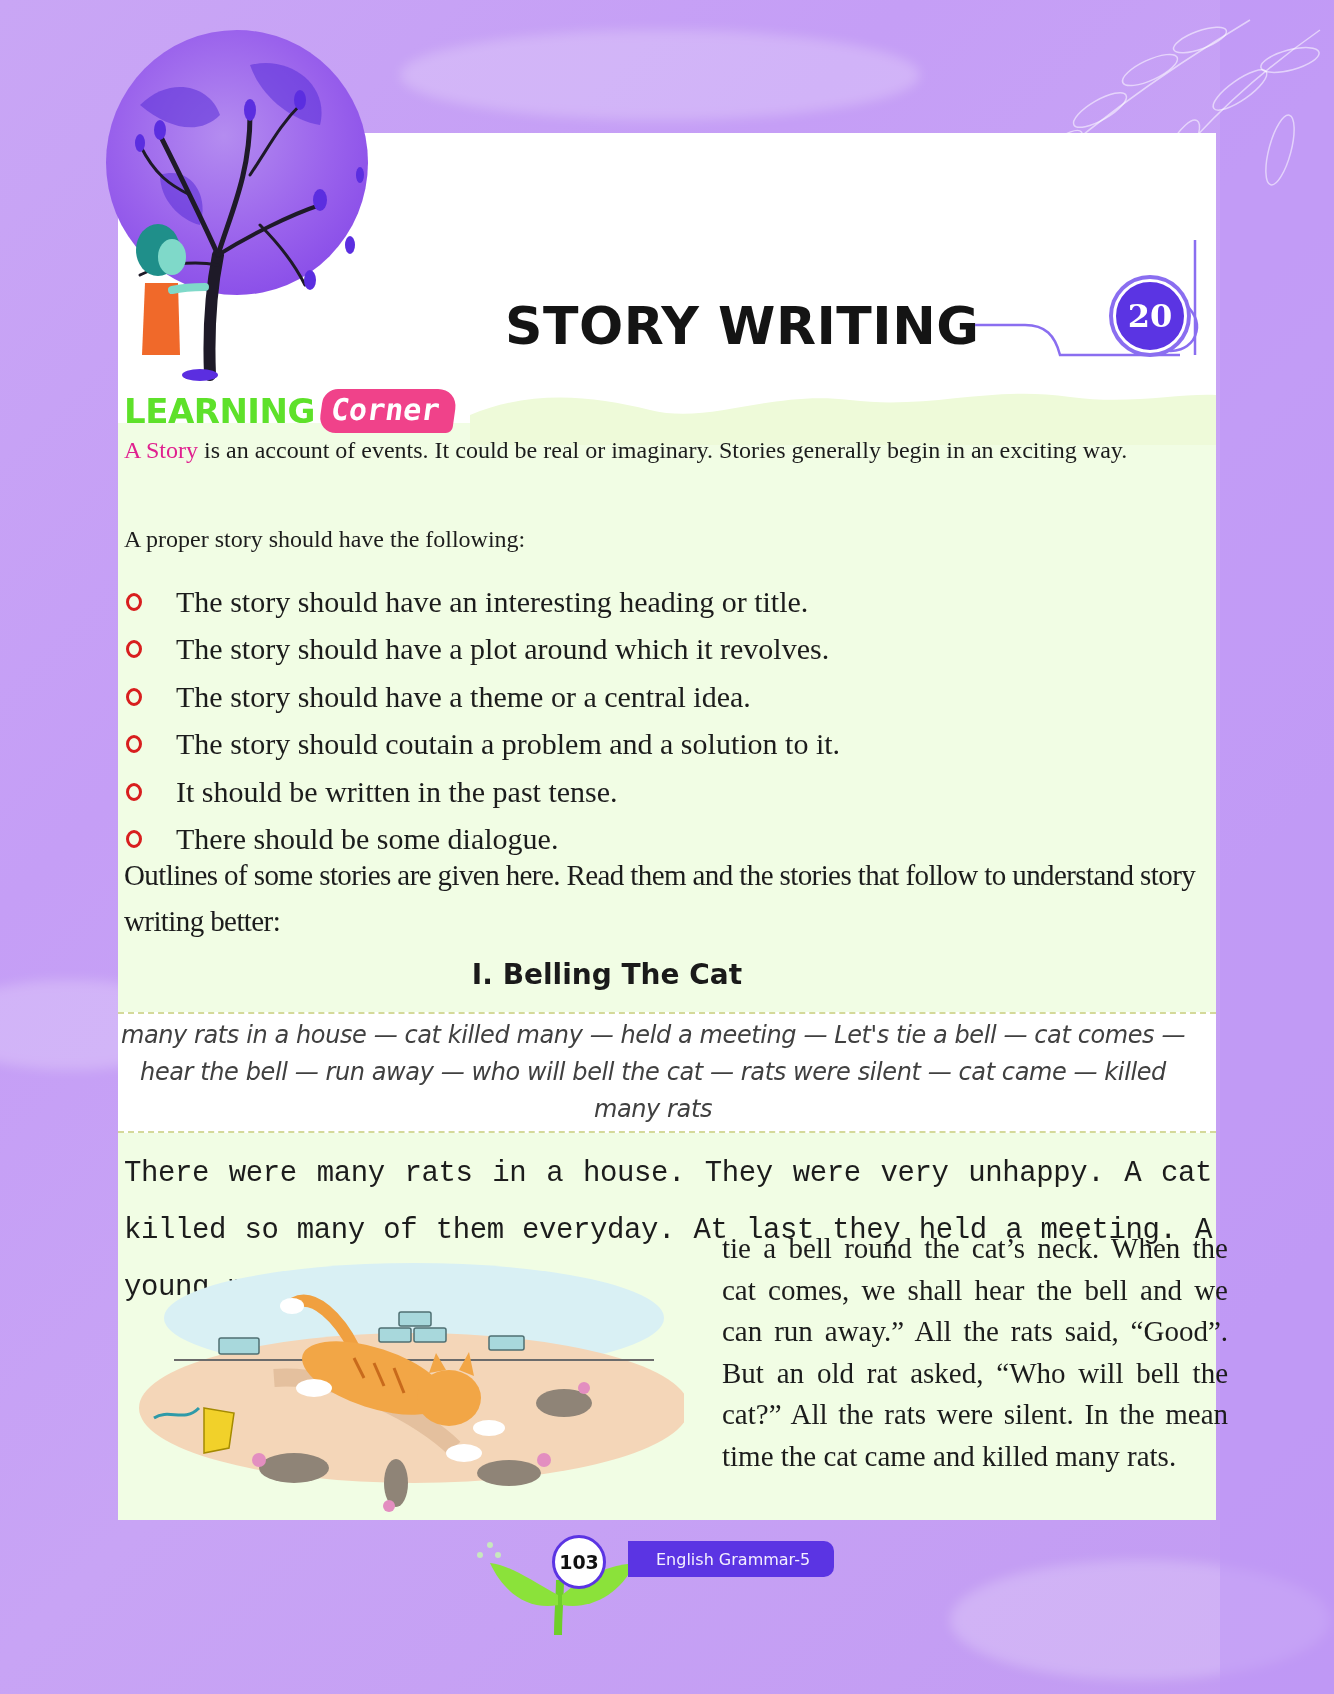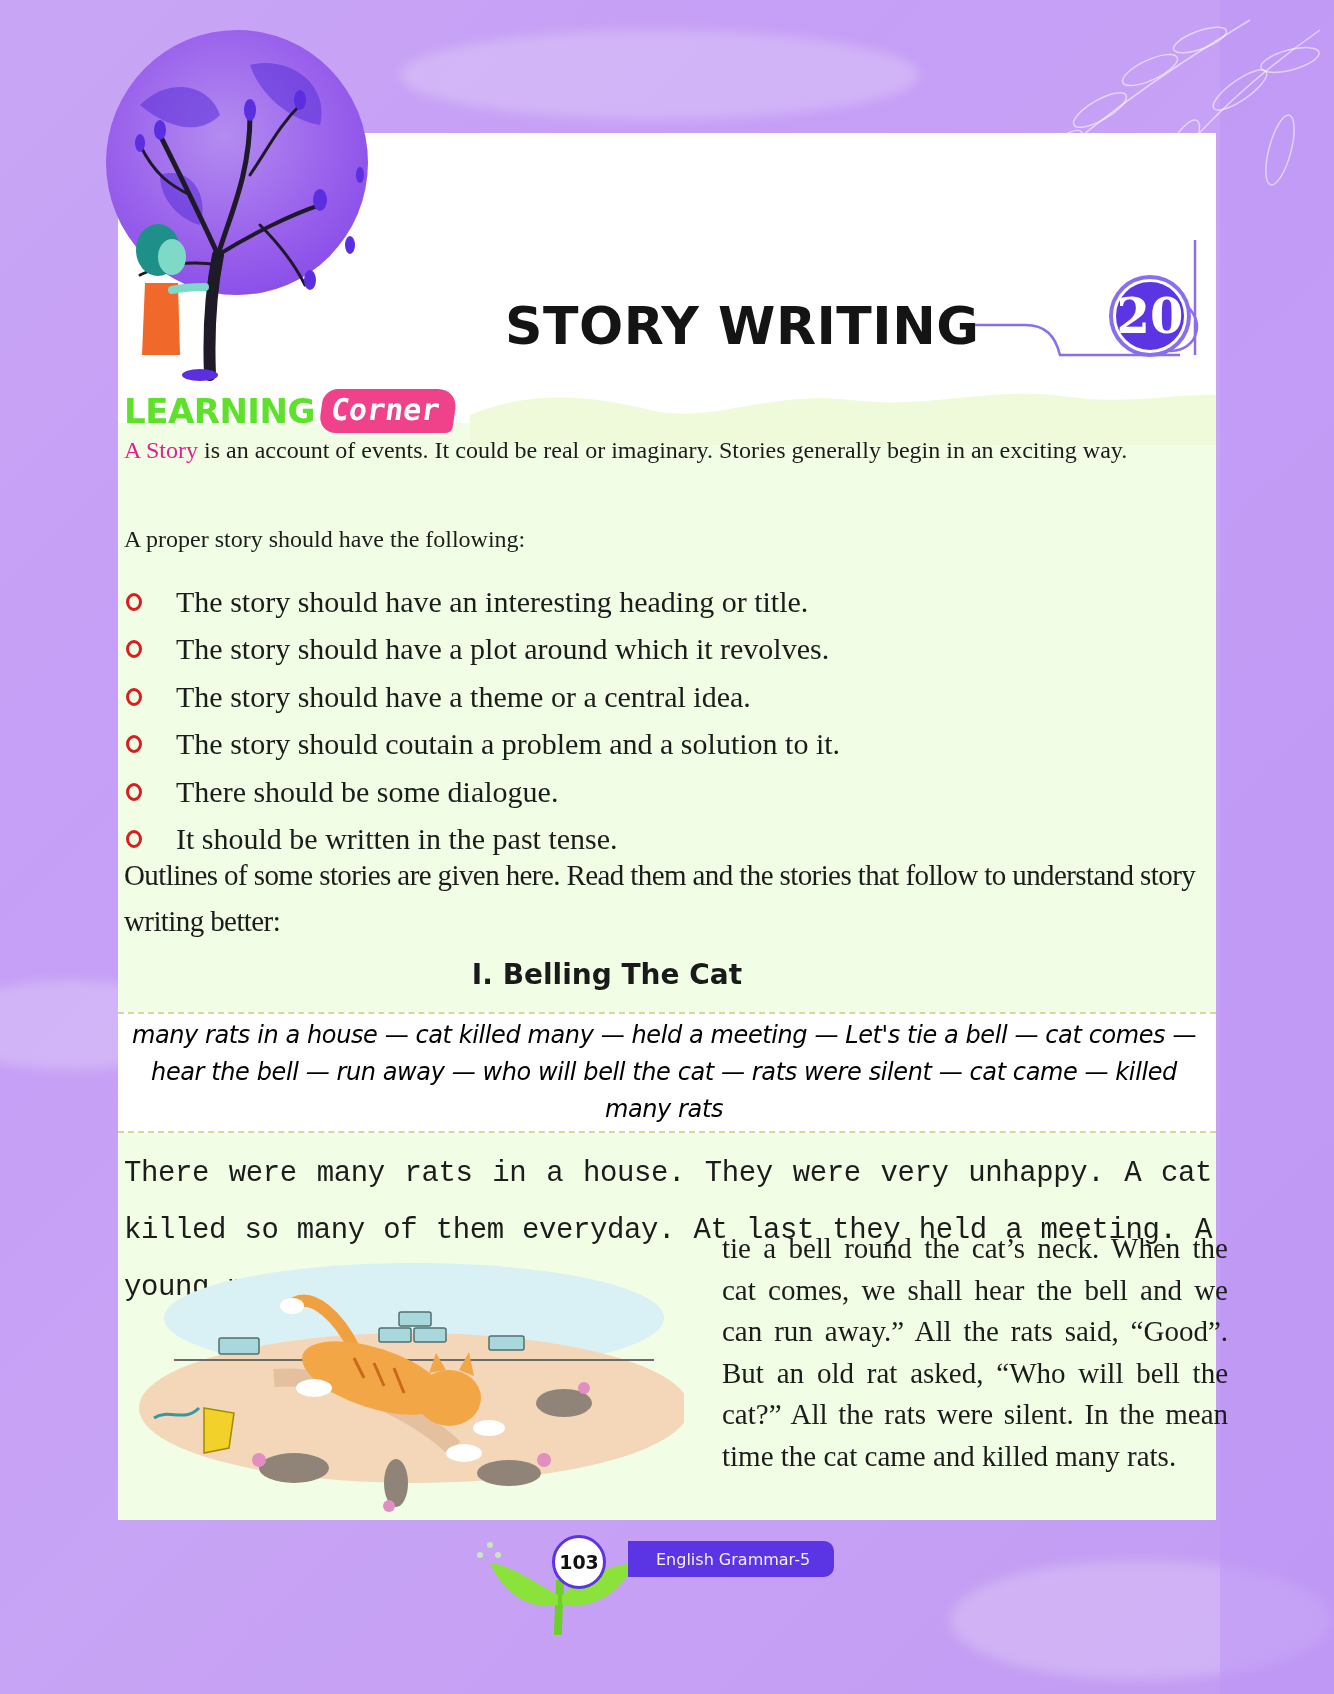--- a/index.html
+++ b/index.html
@@ -33,21 +33,21 @@
   .chapter-title {
     position: absolute; left: 505px; top: 298px;
     font-family: "DejaVu Sans", sans-serif; font-weight: 900; font-size: 52px; letter-spacing: 0.5px;
     color: #141414; line-height: 56px;
   }
   .title-deco { position: absolute; left: 975px; top: 240px; width: 250px; height: 140px; }
   .chapter-badge {
     position: absolute; left: 1113px; top: 279px; width: 74px; height: 74px; border-radius: 50%;
     background: #5b34e3; border: 3px solid #ffffff; box-shadow: 0 0 0 4px #8a6ef0;
     display: flex; align-items: center; justify-content: center;
-    font-family: "DejaVu Serif", serif; font-weight: bold; font-size: 48px; color: #ffffff;
+    font-family: "DejaVu Serif", serif; font-weight: bold; font-size: 32px; color: #ffffff;
   }
 
   .lc { position: absolute; left: 124px; top: 386px; height: 50px; display: flex; align-items: center; }
   .lc-learning {
     font-family: "DejaVu Sans", sans-serif; font-weight: bold; font-size: 34px; color: #5ee12a;
     letter-spacing: -0.5px; line-height: 40px;
   }
   .lc-corner {
     margin-left: 6px; background: #f0428a; color: #fff; font-family: "DejaVu Sans Mono", monospace;
     font-weight: bold; font-size: 30px; padding: 2px 16px 4px 10px; border-radius: 14px 20px 6px 18px;
@@ -64,22 +64,22 @@
 
   .story-heading {
     position: absolute; left: 0; width: 1214px; top: 955px; text-align: center;
     font-family: "DejaVu Sans", sans-serif; font-weight: bold; font-size: 28px; color: #1a1a1a; line-height: 40px; padding-left: 0;
   }
   .outline-box {
     position: absolute; left: 118px; top: 1012px; width: 1098px; height: 121px;
     border-top: 2px dashed #d4d99a; border-bottom: 2px dashed #d4d99a; background: #ffffff;
   }
   .outline-text {
-    position: absolute; left: 126px; top: 1017px; width: 1076px; text-align: center;
-    font-family: "DejaVu Sans", sans-serif; font-style: italic; font-size: 24px; line-height: 37px; color: #000000; letter-spacing: -0.4px;
+    position: absolute; left: 115px; top: 1017px; width: 1076px; text-align: center;
+    font-family: "DejaVu Sans", sans-serif; font-style: italic; font-size: 24px; line-height: 37px; color: #404040; letter-spacing: -0.4px;
   }
 
   .story-p1 { position: absolute; left: 124px; top: 1145px; width: 1088px; font-family: Liberation Mono, monospace; font-size: 29px; line-height: 57px; color: #1c1c1c; text-align: justify; letter-spacing: -0.4px; }
   .story-p2 { position: absolute; left: 706px; top: 1228px; width: 506px; font-family: "Liberation Serif", serif; font-size: 29px; line-height: 41.5px; color: #1c1c1c; text-align: justify; text-align-last: left; margin-left: 16px; }
 
   .illustration { position: absolute; left: 124px; top: 1248px; width: 560px; height: 270px; }
 
   .footer { position: absolute; left: 470px; top: 1525px; width: 390px; height: 150px; }
   .page-num-badge {
     position: absolute; left: 552px; top: 1535px; width: 54px; height: 54px; border-radius: 50%;
@@ -186,25 +186,25 @@
   <li>
       <span class="bullet-icon"></span>
       <span>The story should  have a theme or a central idea.</span>
     </li>
   <li>
       <span class="bullet-icon"></span>
       <span>The story should coutain a problem and a solution to it.</span>
     </li>
   <li>
       <span class="bullet-icon"></span>
+      <span>It should be written in the past tense.</span>
+    </li>
+  <li>
+      <span class="bullet-icon"></span>
       <span>There should be some dialogue.</span>
-    </li>
-  <li>
-      <span class="bullet-icon"></span>
-      <span>It should be written in the past tense.</span>
     </li>
 </ul>
 
 <div class="outline-para">Outlines of some stories are given here. Read them and the stories that follow to understand story writing better:</div>
 
 <div class="story-heading">I. Belling The Cat</div>
 <div class="outline-box"></div>
 <div class="outline-text">many rats in a house — cat killed many — held a meeting — Let's tie a bell — cat comes — hear the bell — run away — who will bell the cat — rats were silent — cat came — killed many rats</div>
 
 <div class="story-p1">There were many rats in a house. They were very unhappy. A cat killed so many of them everyday. At last they held a meeting. A young rat said, “Let’s</div>

